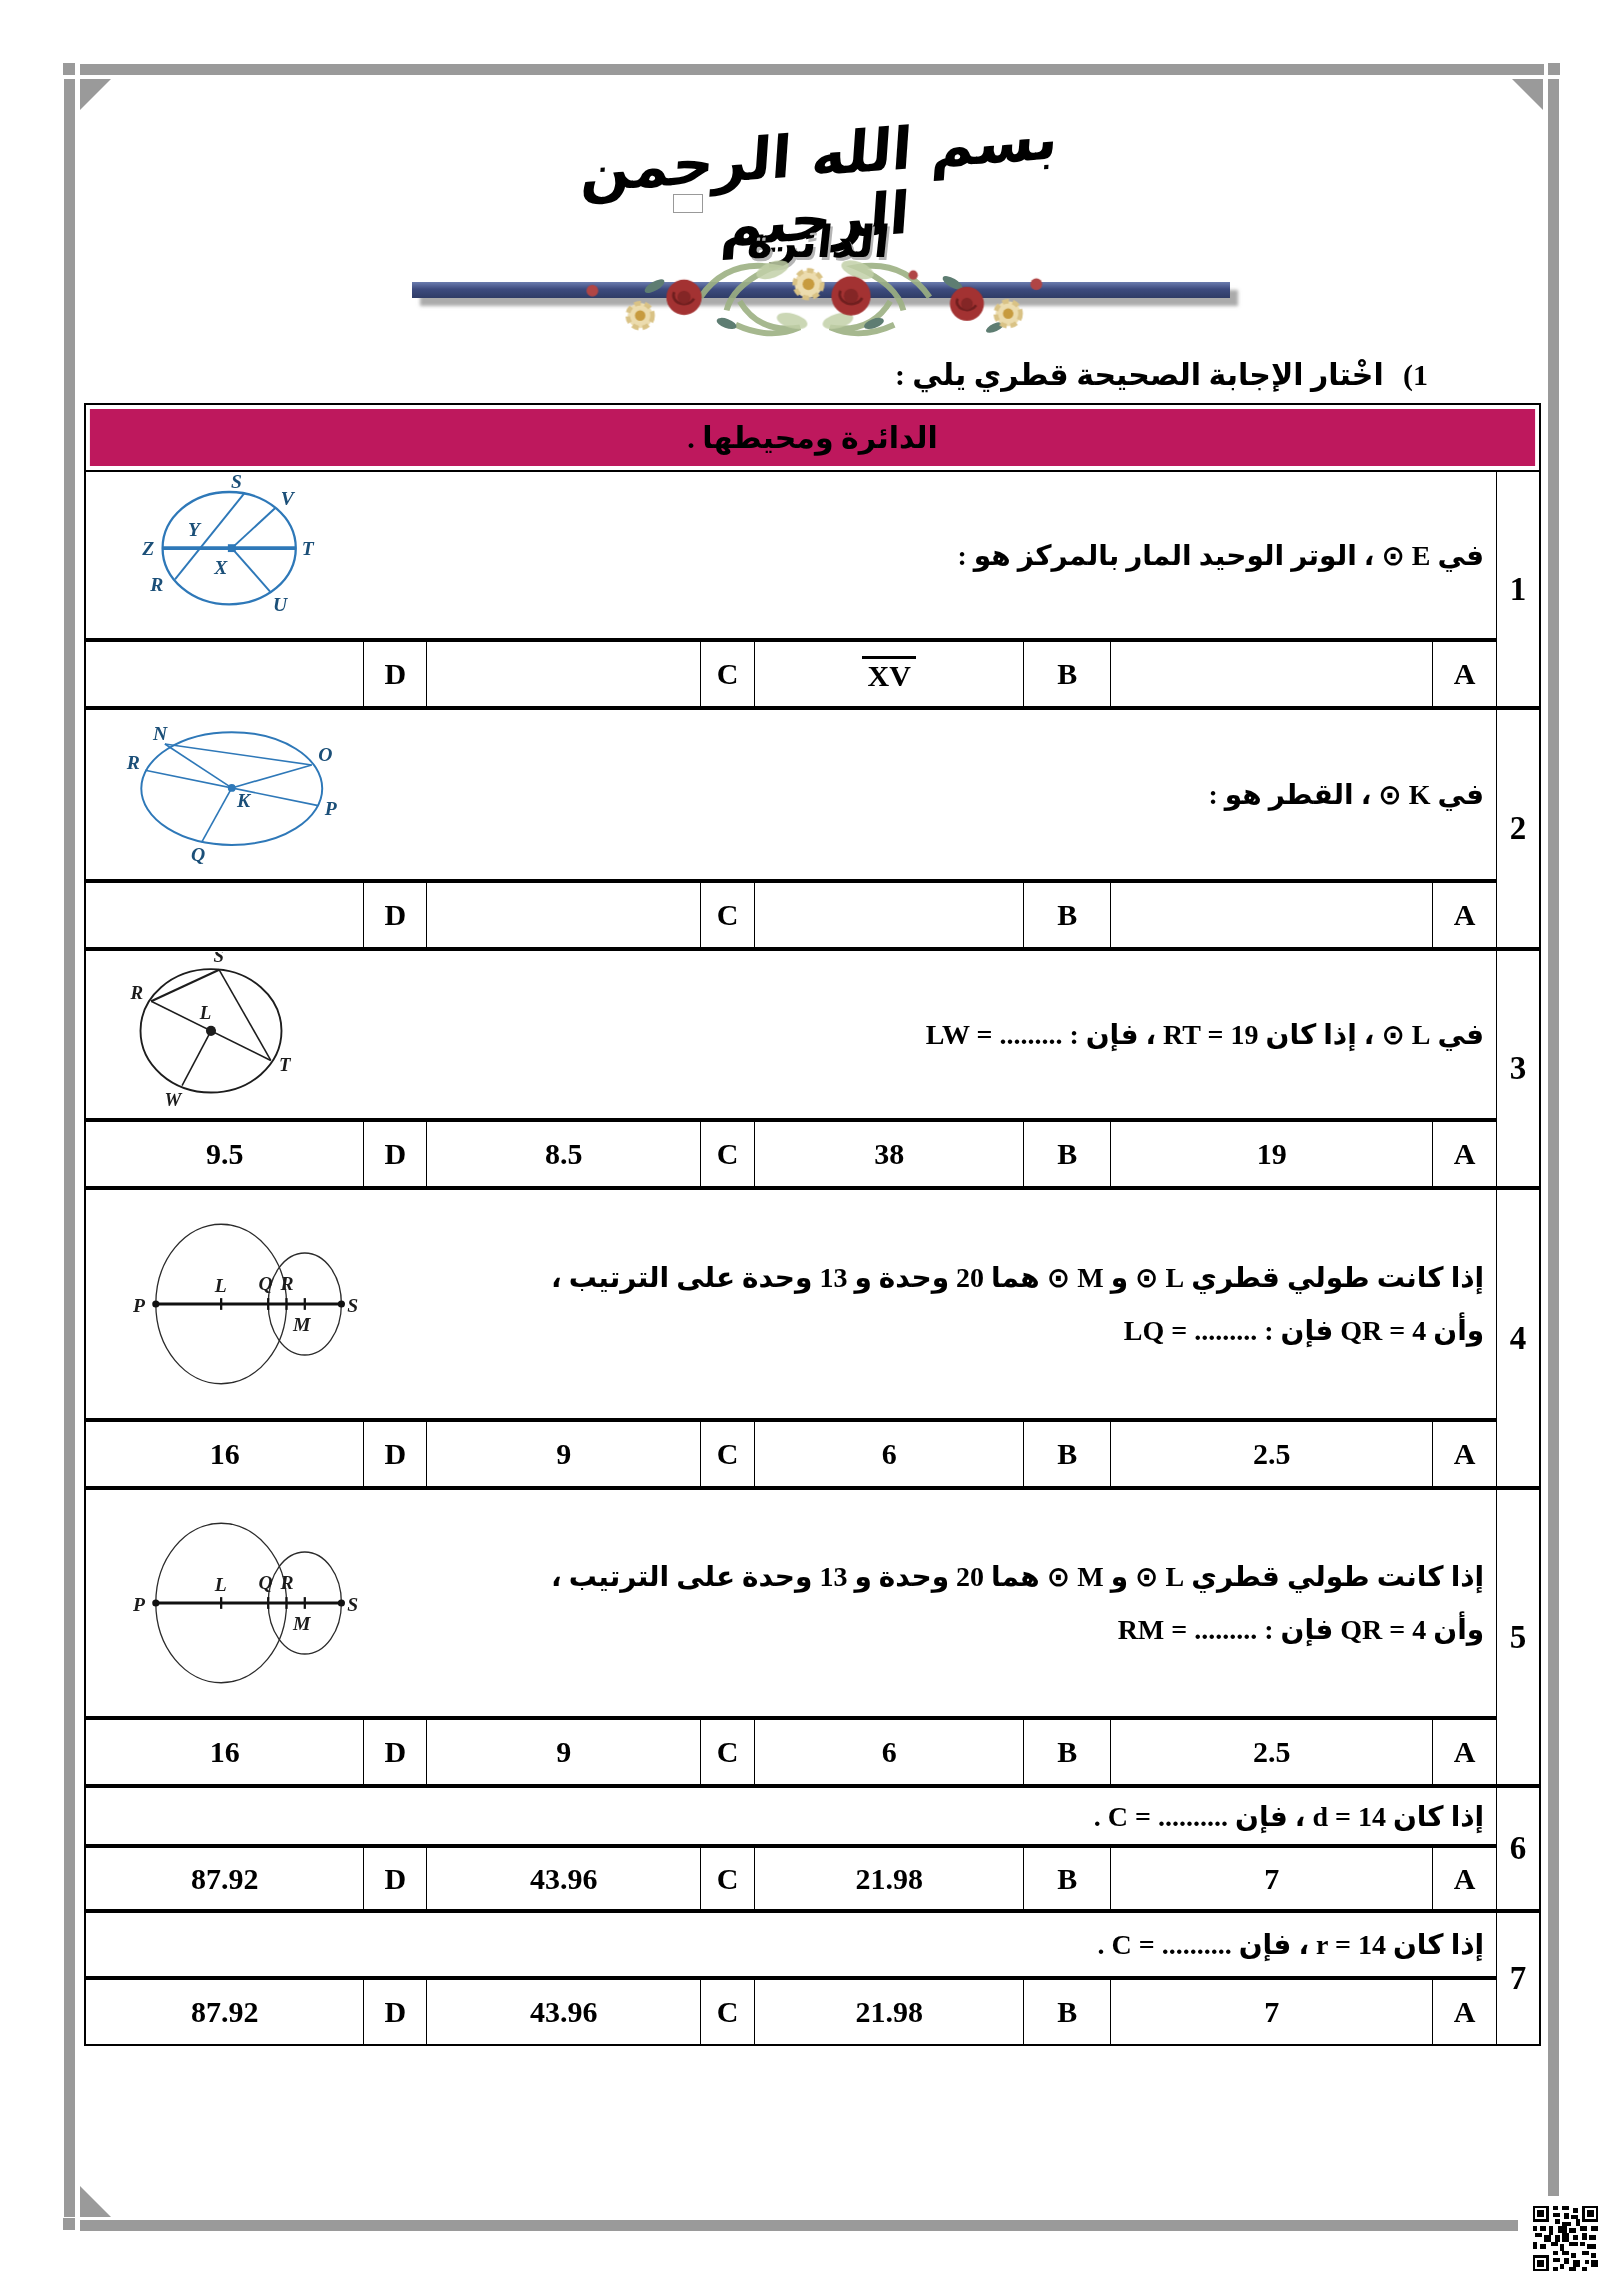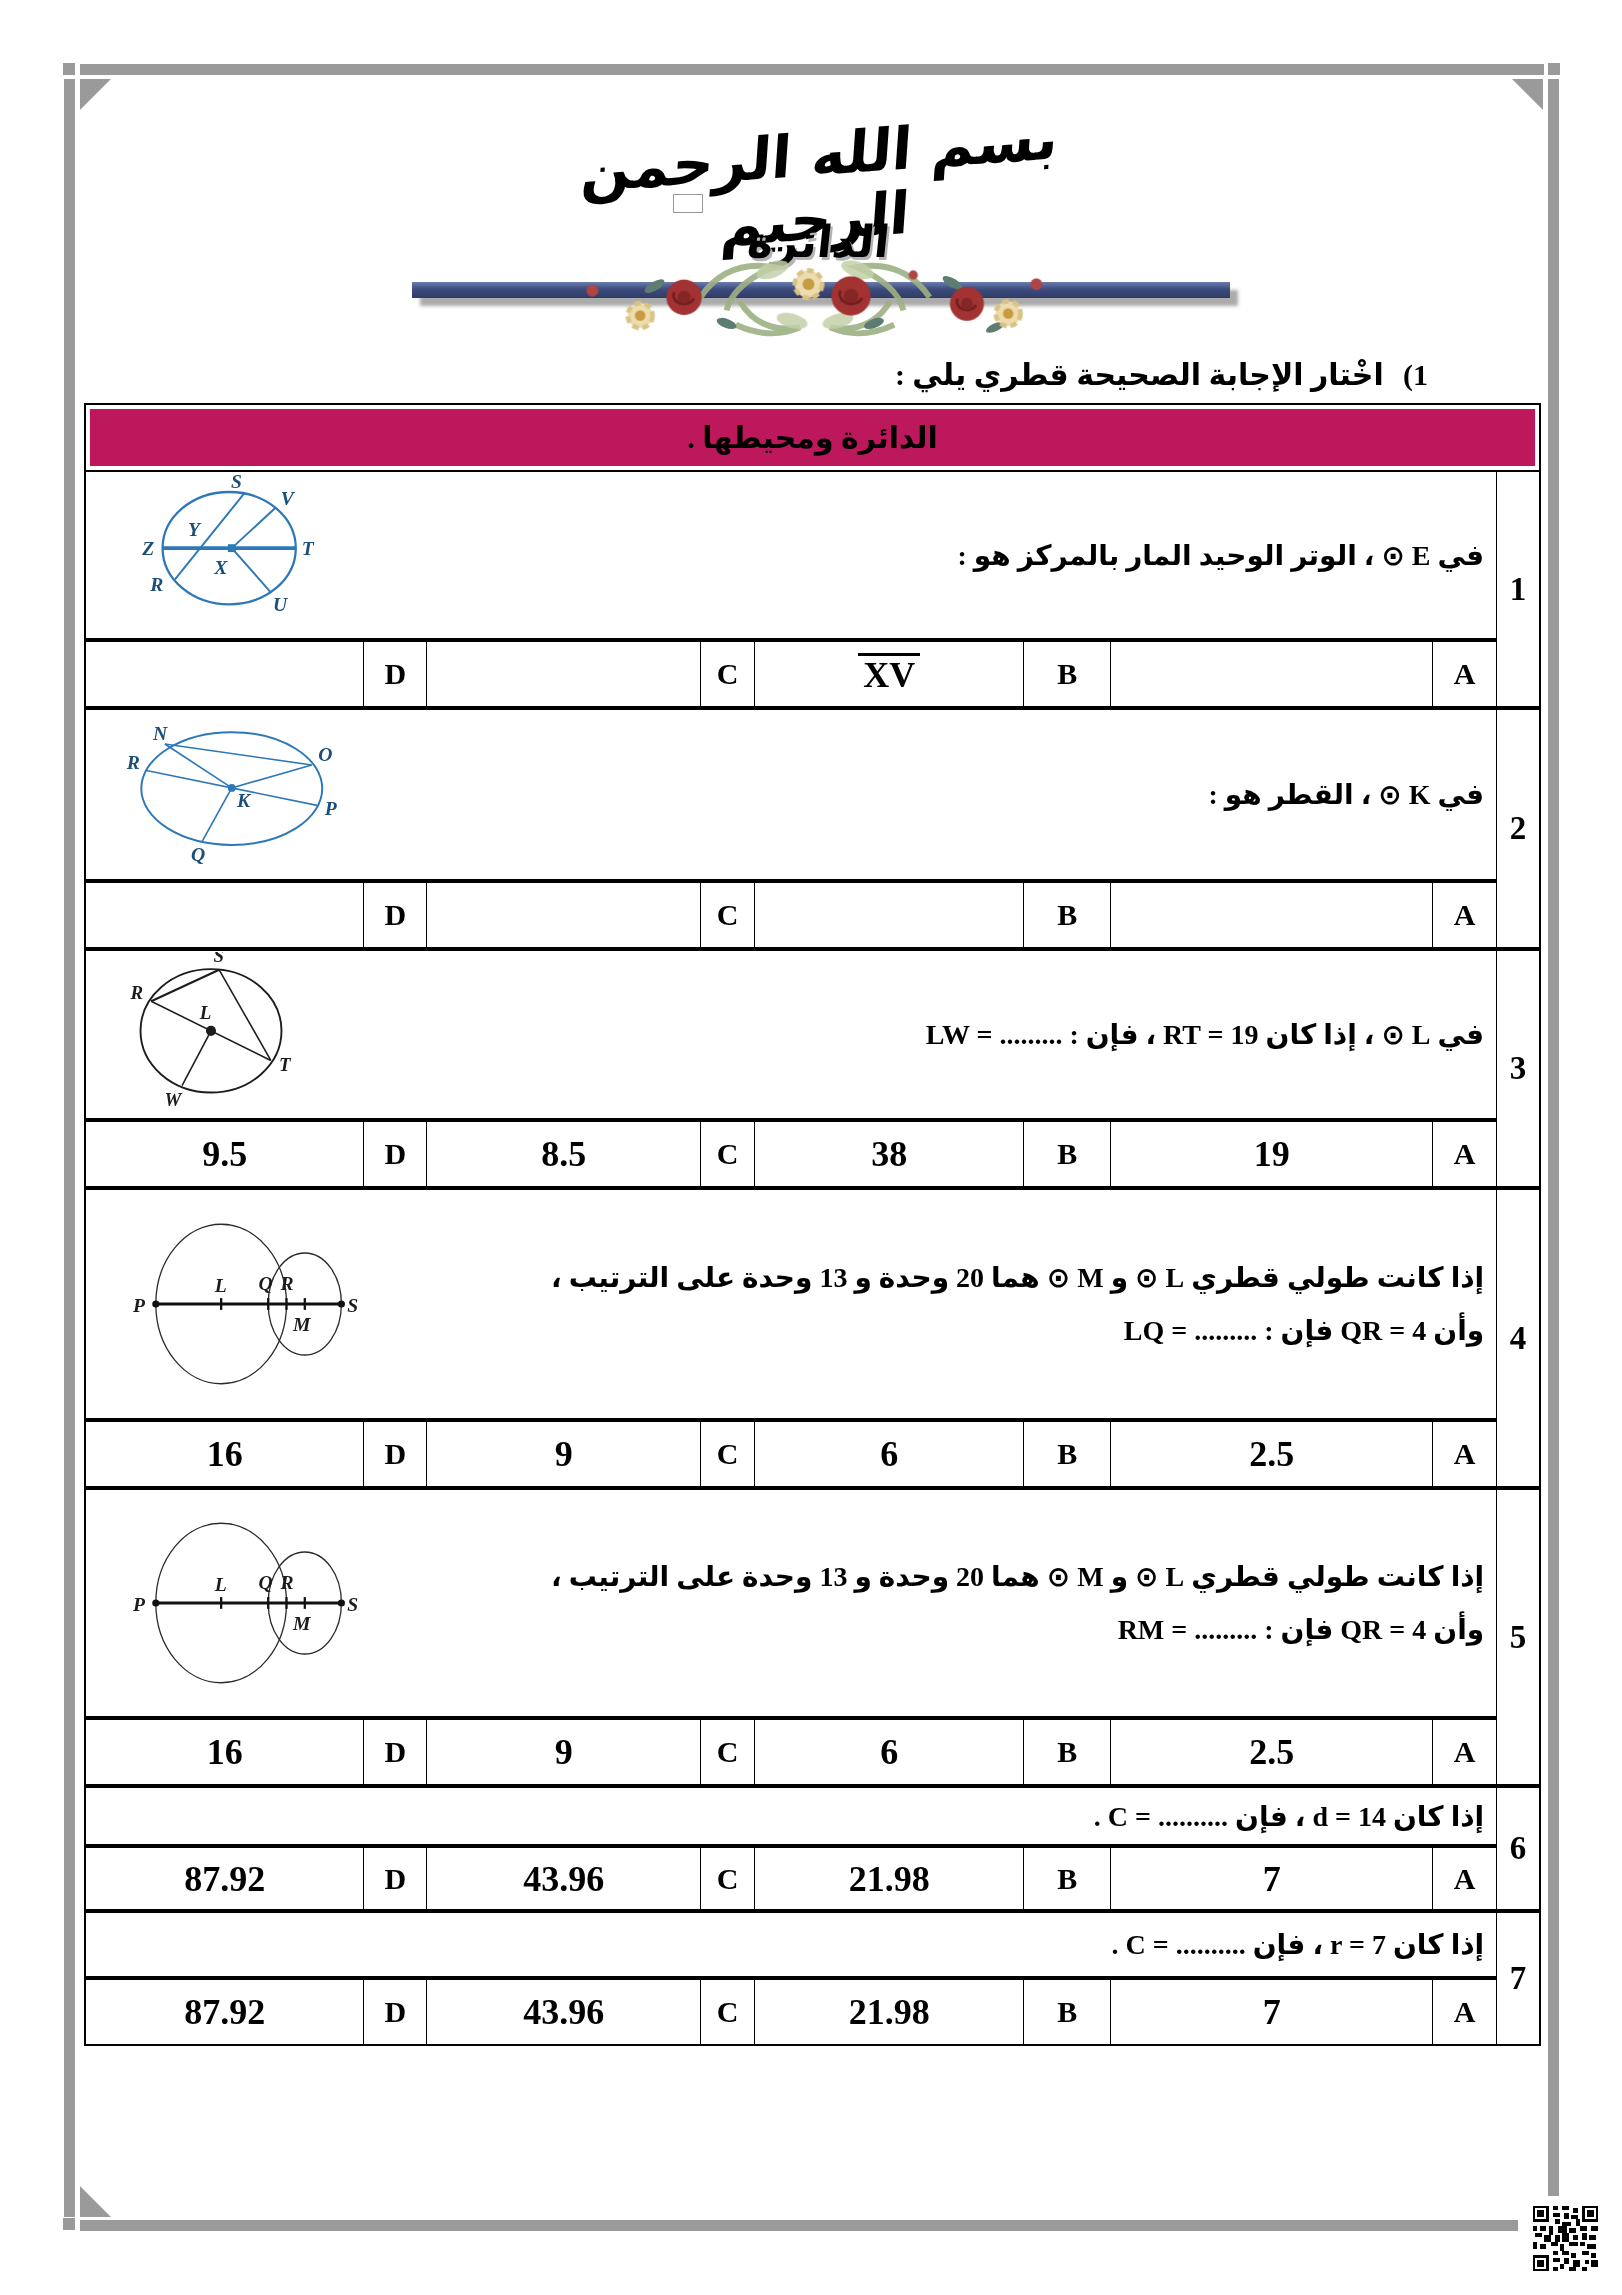--- a/index.html
+++ b/index.html
@@ -39,21 +39,21 @@
   .arow{border-top:4.6px solid #000;display:flex;}
   .numcol{width:42px;border-left:1.3px solid #000;display:flex;align-items:center;justify-content:center;
      font-weight:bold;font-size:33px;font-family:"Liberation Serif","DejaVu Sans",serif;}
   .qtext{position:absolute;right:11.8px;left:308px;top:0;bottom:0;direction:rtl;
      display:flex;flex-direction:column;justify-content:center;gap:19.6px;}
   .qtext .qline{text-align:right;font-weight:bold;font-size:28px;white-space:nowrap;
      font-family:"Liberation Serif","DejaVu Sans",serif;}
   .qtext.wide{left:79px;}
   .diag{position:absolute;}
   .acell{display:flex;align-items:center;justify-content:center;
-     font-weight:bold;font-size:36px;font-family:"Liberation Serif","DejaVu Sans",serif;}
+     font-weight:bold;font-size:30px;font-family:"Liberation Serif","DejaVu Sans",serif;}
   .acell + .acell{border-left:1.3px solid #000;}
   .aval-d{flex:428 0 0;}
   .alet-d{width:62px;flex:none;}
   .aval-c{flex:421 0 0;}
   .alet-c{width:53px;flex:none;}
   .aval-b{flex:414 0 0;}
   .alet-b{width:86px;flex:none;}
   .aval-a{flex:495 0 0;}
   .alet-a{width:63px;flex:none;}
   .alet{font-size:30px;}
@@ -344,21 +344,21 @@
           <div class="acell alet alet-a">A</div>
         </div>
       </div>
       <div class="numcol">6</div>
     </div>
 
     <div class="qblock">
       <div class="qmain">
         <div class="qrow" style="height:63px;">
           <div class="qtext wide">
-            <div class="qline">إذا كان ⁦r = 7⁩ ، فإن ⁦C = ..........⁩ .</div>
+            <div class="qline">إذا كان ⁦r = 14⁩ ، فإن ⁦C = ..........⁩ .</div>
           </div>
         </div>
         <div class="arow" style="height:64px;">
           <div class="acell aval-d">87.92</div>
           <div class="acell alet alet-d">D</div>
           <div class="acell aval-c">43.96</div>
           <div class="acell alet alet-c">C</div>
           <div class="acell aval-b">21.98</div>
           <div class="acell alet alet-b">B</div>
           <div class="acell aval-a">7</div>

